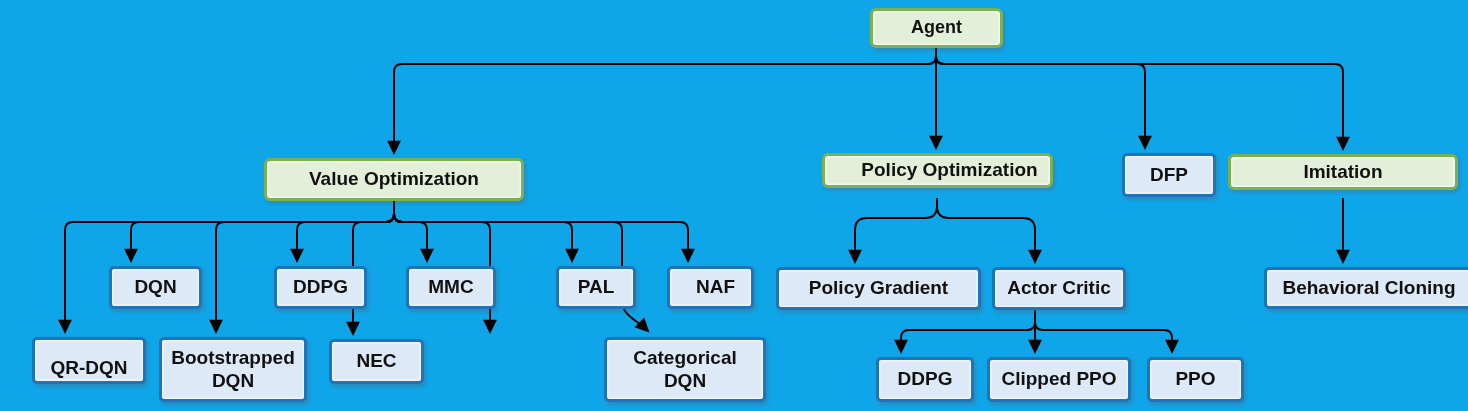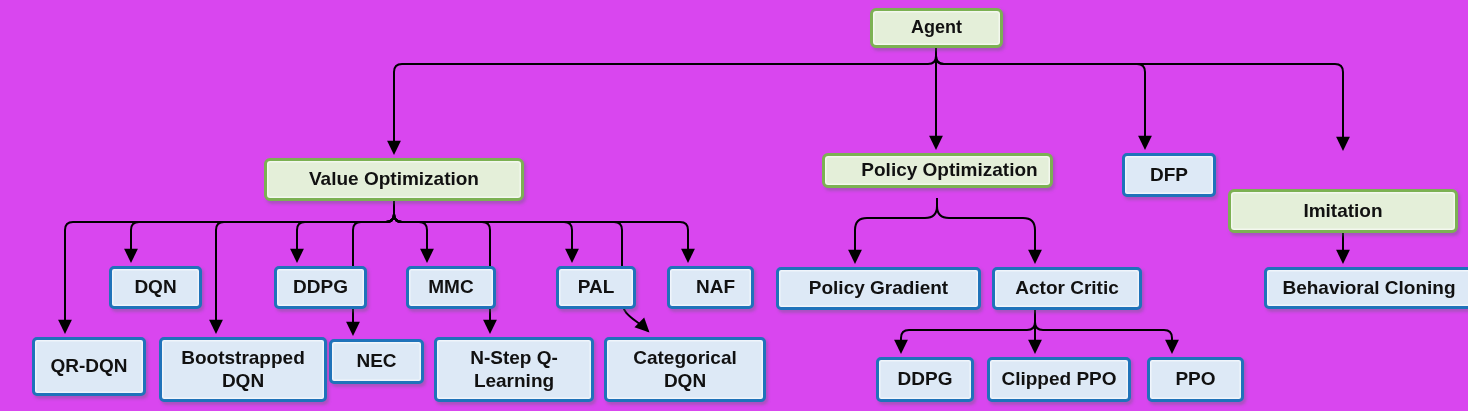--- a/index.html
+++ b/index.html
@@ -1,19 +1,19 @@
 <!DOCTYPE html>
 <html><head>
 <meta charset="utf-8">
 <style>
   html,body{margin:0;padding:0;background:#ffffff;}
   #canvas{
     position:relative;
     width:1468px;height:411px;
-    background:#d946ef;
+    background:#0ea5e9;
     font-family:"Liberation Sans", sans-serif;
     overflow:hidden;
   }
   #wires{position:absolute;left:0;top:0;width:1468px;height:411px;}
   .node{
     position:absolute;
     display:flex;align-items:center;justify-content:center;
     text-align:center;
     font-weight:700;
     font-size:19px;
@@ -25,36 +25,36 @@
     padding:2px 6px;
   }
   .green{background:#e4efd9;border:3px solid #7cb153;}
   .blue{background:#dde9f6;border:3px solid #1f73ba;border-radius:5px;margin-left:24px;}
 
   
   #n-agent{left:870px;top:8px;width:133px;height:40px;font-size:18px;}
   #n-value_optimization{left:264px;top:158px;width:260px;height:43px;}
   #n-policy_optimization{left:822px;top:153px;width:231px;height:35px;padding-left:30px;}
   #n-dfp{left:1098px;top:153px;width:94px;height:44px;}
-  #n-imitation{left:1228px;top:154px;width:230px;height:44px;margin-top:35px;}
+  #n-imitation{left:1228px;top:154px;width:230px;height:36px;}
 
   #n-dqn{left:85px;top:266px;width:93px;height:43px;}
   #n-ddqn{left:250px;top:266px;width:93px;height:43px;}
   #n-mmc{left:382px;top:266px;width:90px;height:43px;}
   #n-pal{left:532px;top:266px;width:80px;height:43px;}
   #n-naf{left:643px;top:266px;width:87px;height:43px;padding-left:16px;}
 
-  #n-qr_dqn{left:8px;top:337px;width:114px;height:59px;}
-  #n-bootstrapped_dqn{left:135px;top:337px;width:168px;height:65px;}
+  #n-qr_dqn{left:8px;top:337px;width:114px;height:47px;align-items:flex-end;}
+  #n-bootstrapped_dqn{left:135px;top:337px;width:148px;height:65px;}
   #n-nec{left:305px;top:339px;width:95px;height:45px;}
   #n-n_step_q_learning{left:410px;top:337px;width:160px;height:65px;}
   #n-categorical_dqn{left:580px;top:337px;width:162px;height:65px;}
 
   #n-policy_gradient{left:752px;top:267px;width:205px;height:43px;}
-  #n-actor_critic{left:968px;top:267px;width:150px;height:43px;text-align:right;}
+  #n-actor_critic{left:968px;top:267px;width:134px;height:43px;text-align:right;}
   #n-behavioral_cloning{left:1240px;top:267px;width:210px;height:42px;}
 
   #n-ddpg{left:852px;top:357px;width:98px;height:45px;}
   #n-clipped_ppo{left:963px;top:357px;width:144px;height:45px;}
   #n-ppo{left:1123px;top:357px;width:97px;height:45px;}
 </style>
 </head>
 <body>
 
 <div id="canvas">
@@ -128,23 +128,20 @@
 
   <div class="node blue" id="n-qr_dqn">
     <span>QR-DQN</span>
   </div>
   <div class="node blue" id="n-bootstrapped_dqn">
     <span>Bootstrapped DQN</span>
   </div>
   <div class="node blue" id="n-nec">
     <span>NEC</span>
   </div>
-  <div class="node blue" id="n-n_step_q_learning">
-    <span>N-Step Q-Learning</span>
-  </div>
   <div class="node blue" id="n-policy_gradient">
     <span>Policy Gradient</span>
   </div>
 
   <div class="node blue" id="n-categorical_dqn">
     <span>Categorical DQN</span>
   </div>
   <div class="node blue" id="n-actor_critic">
     <span>Actor Critic</span>
   </div>

